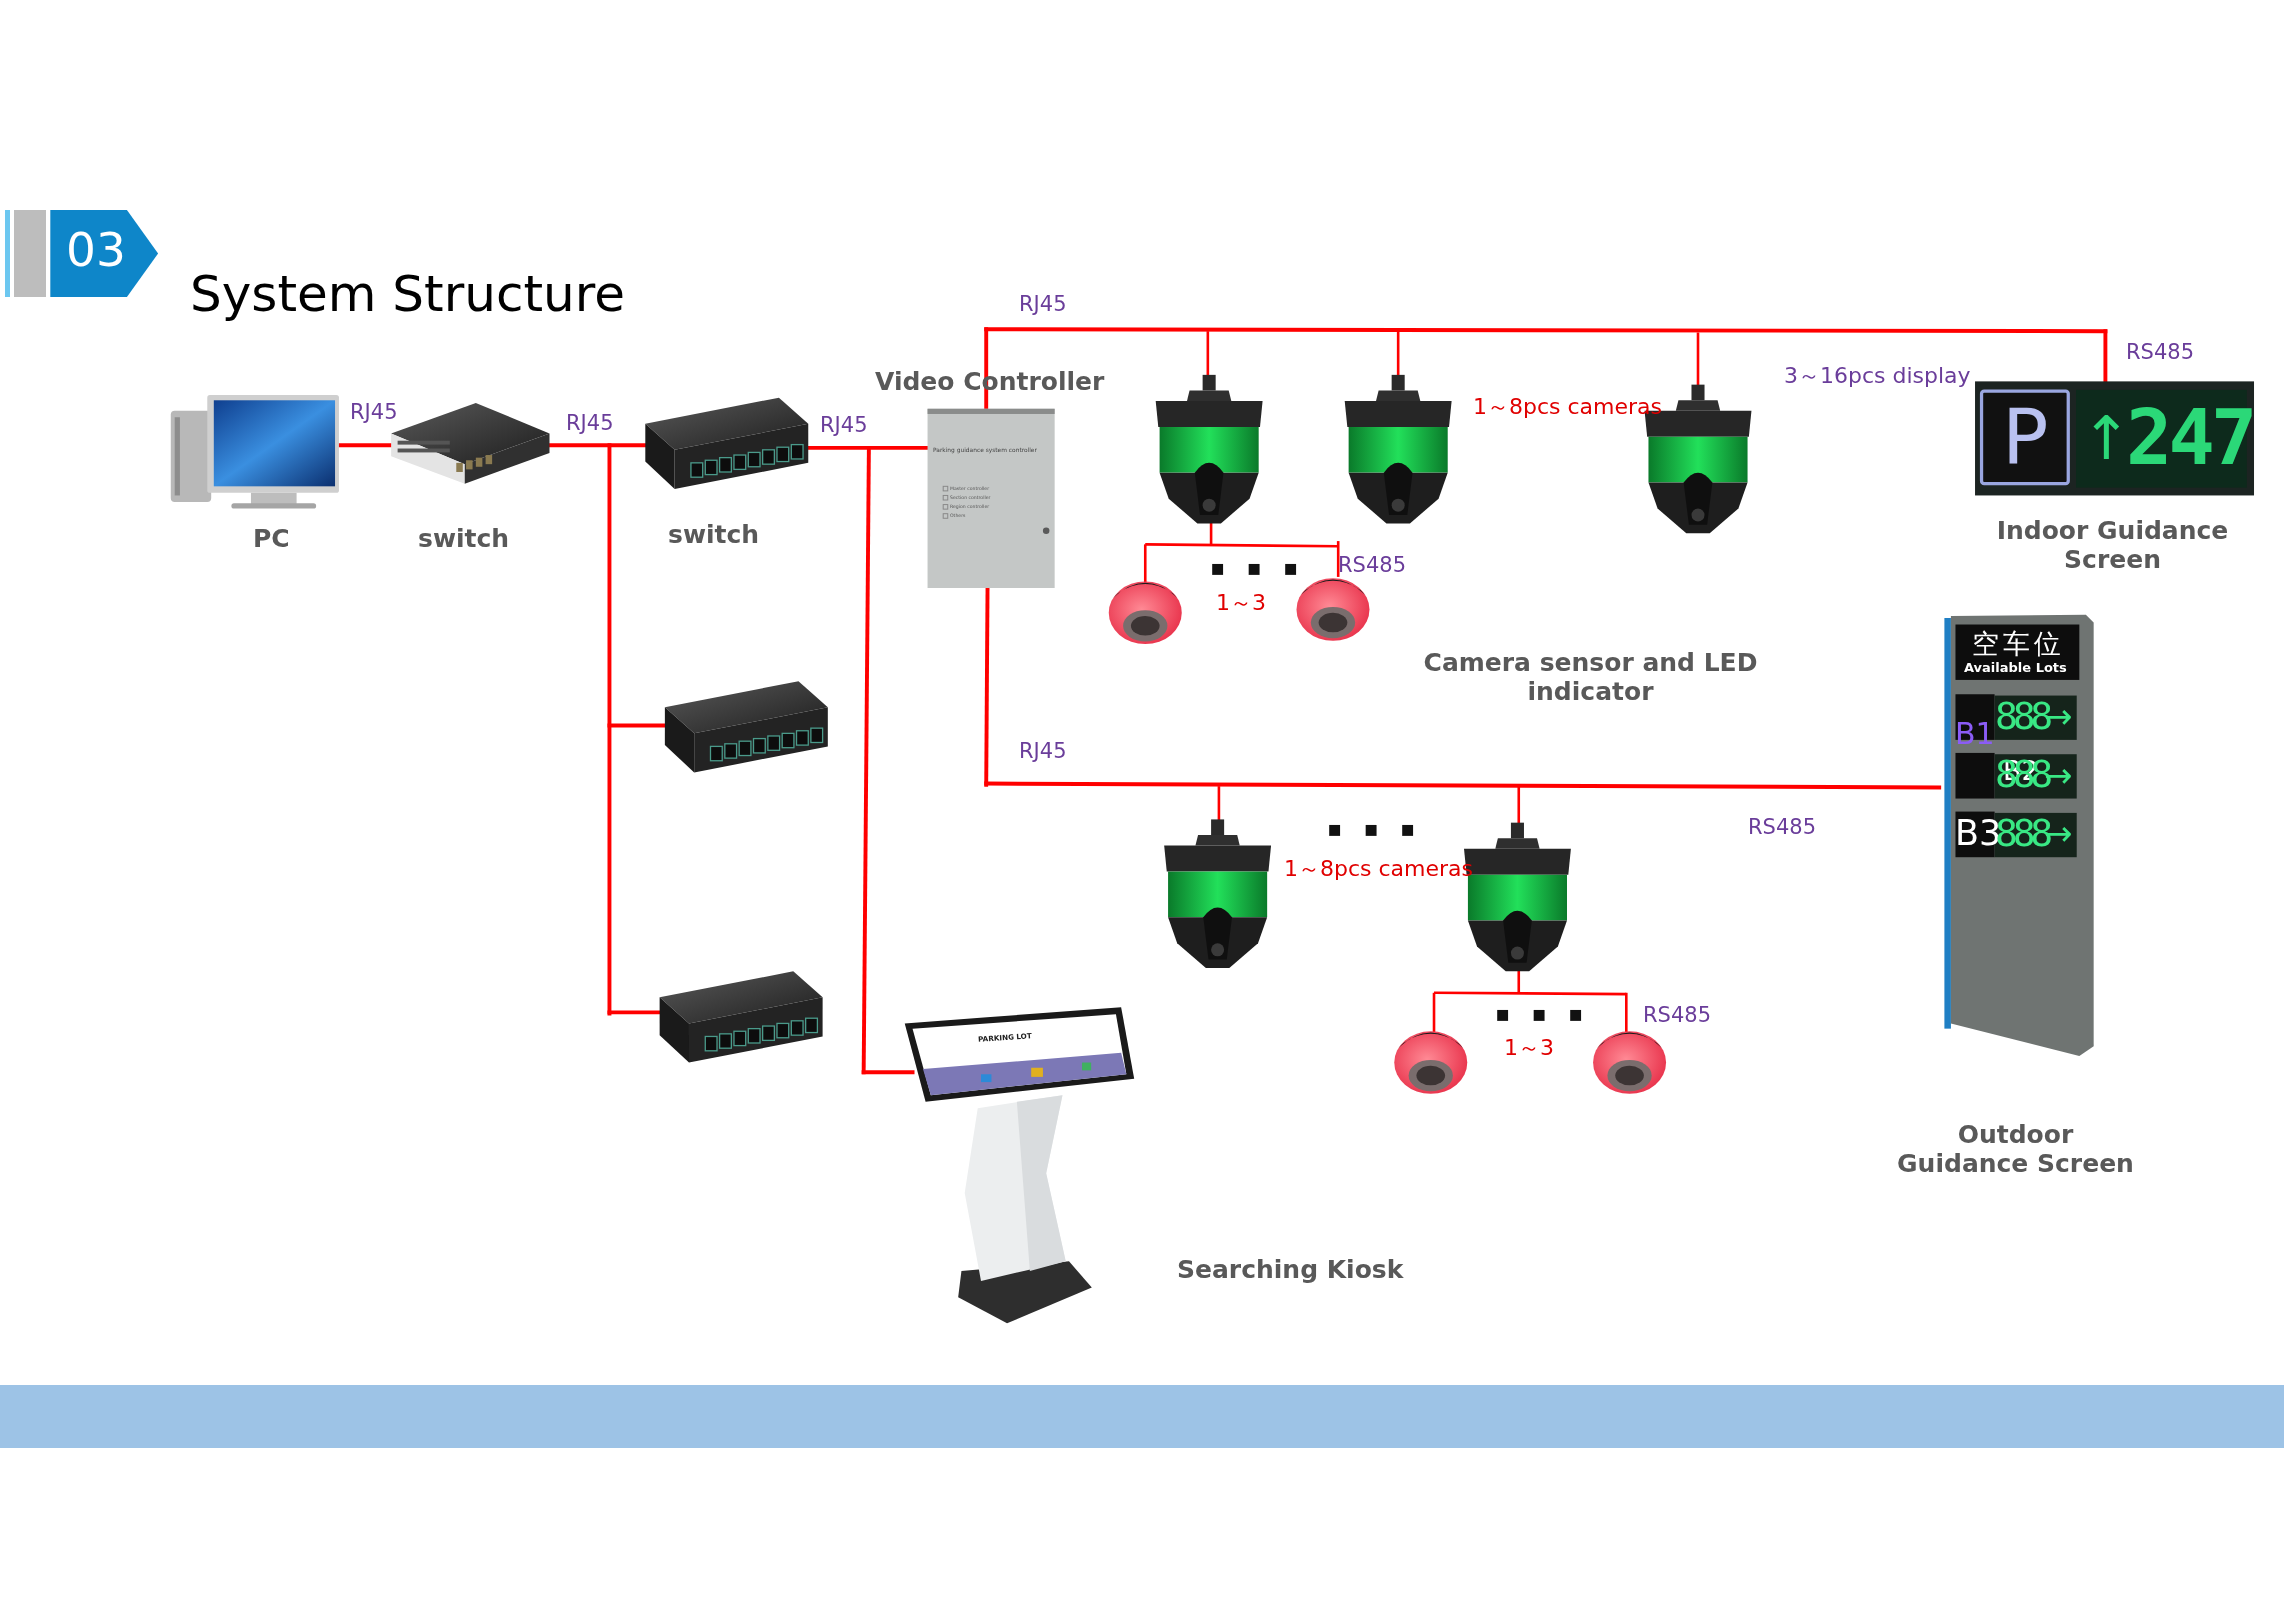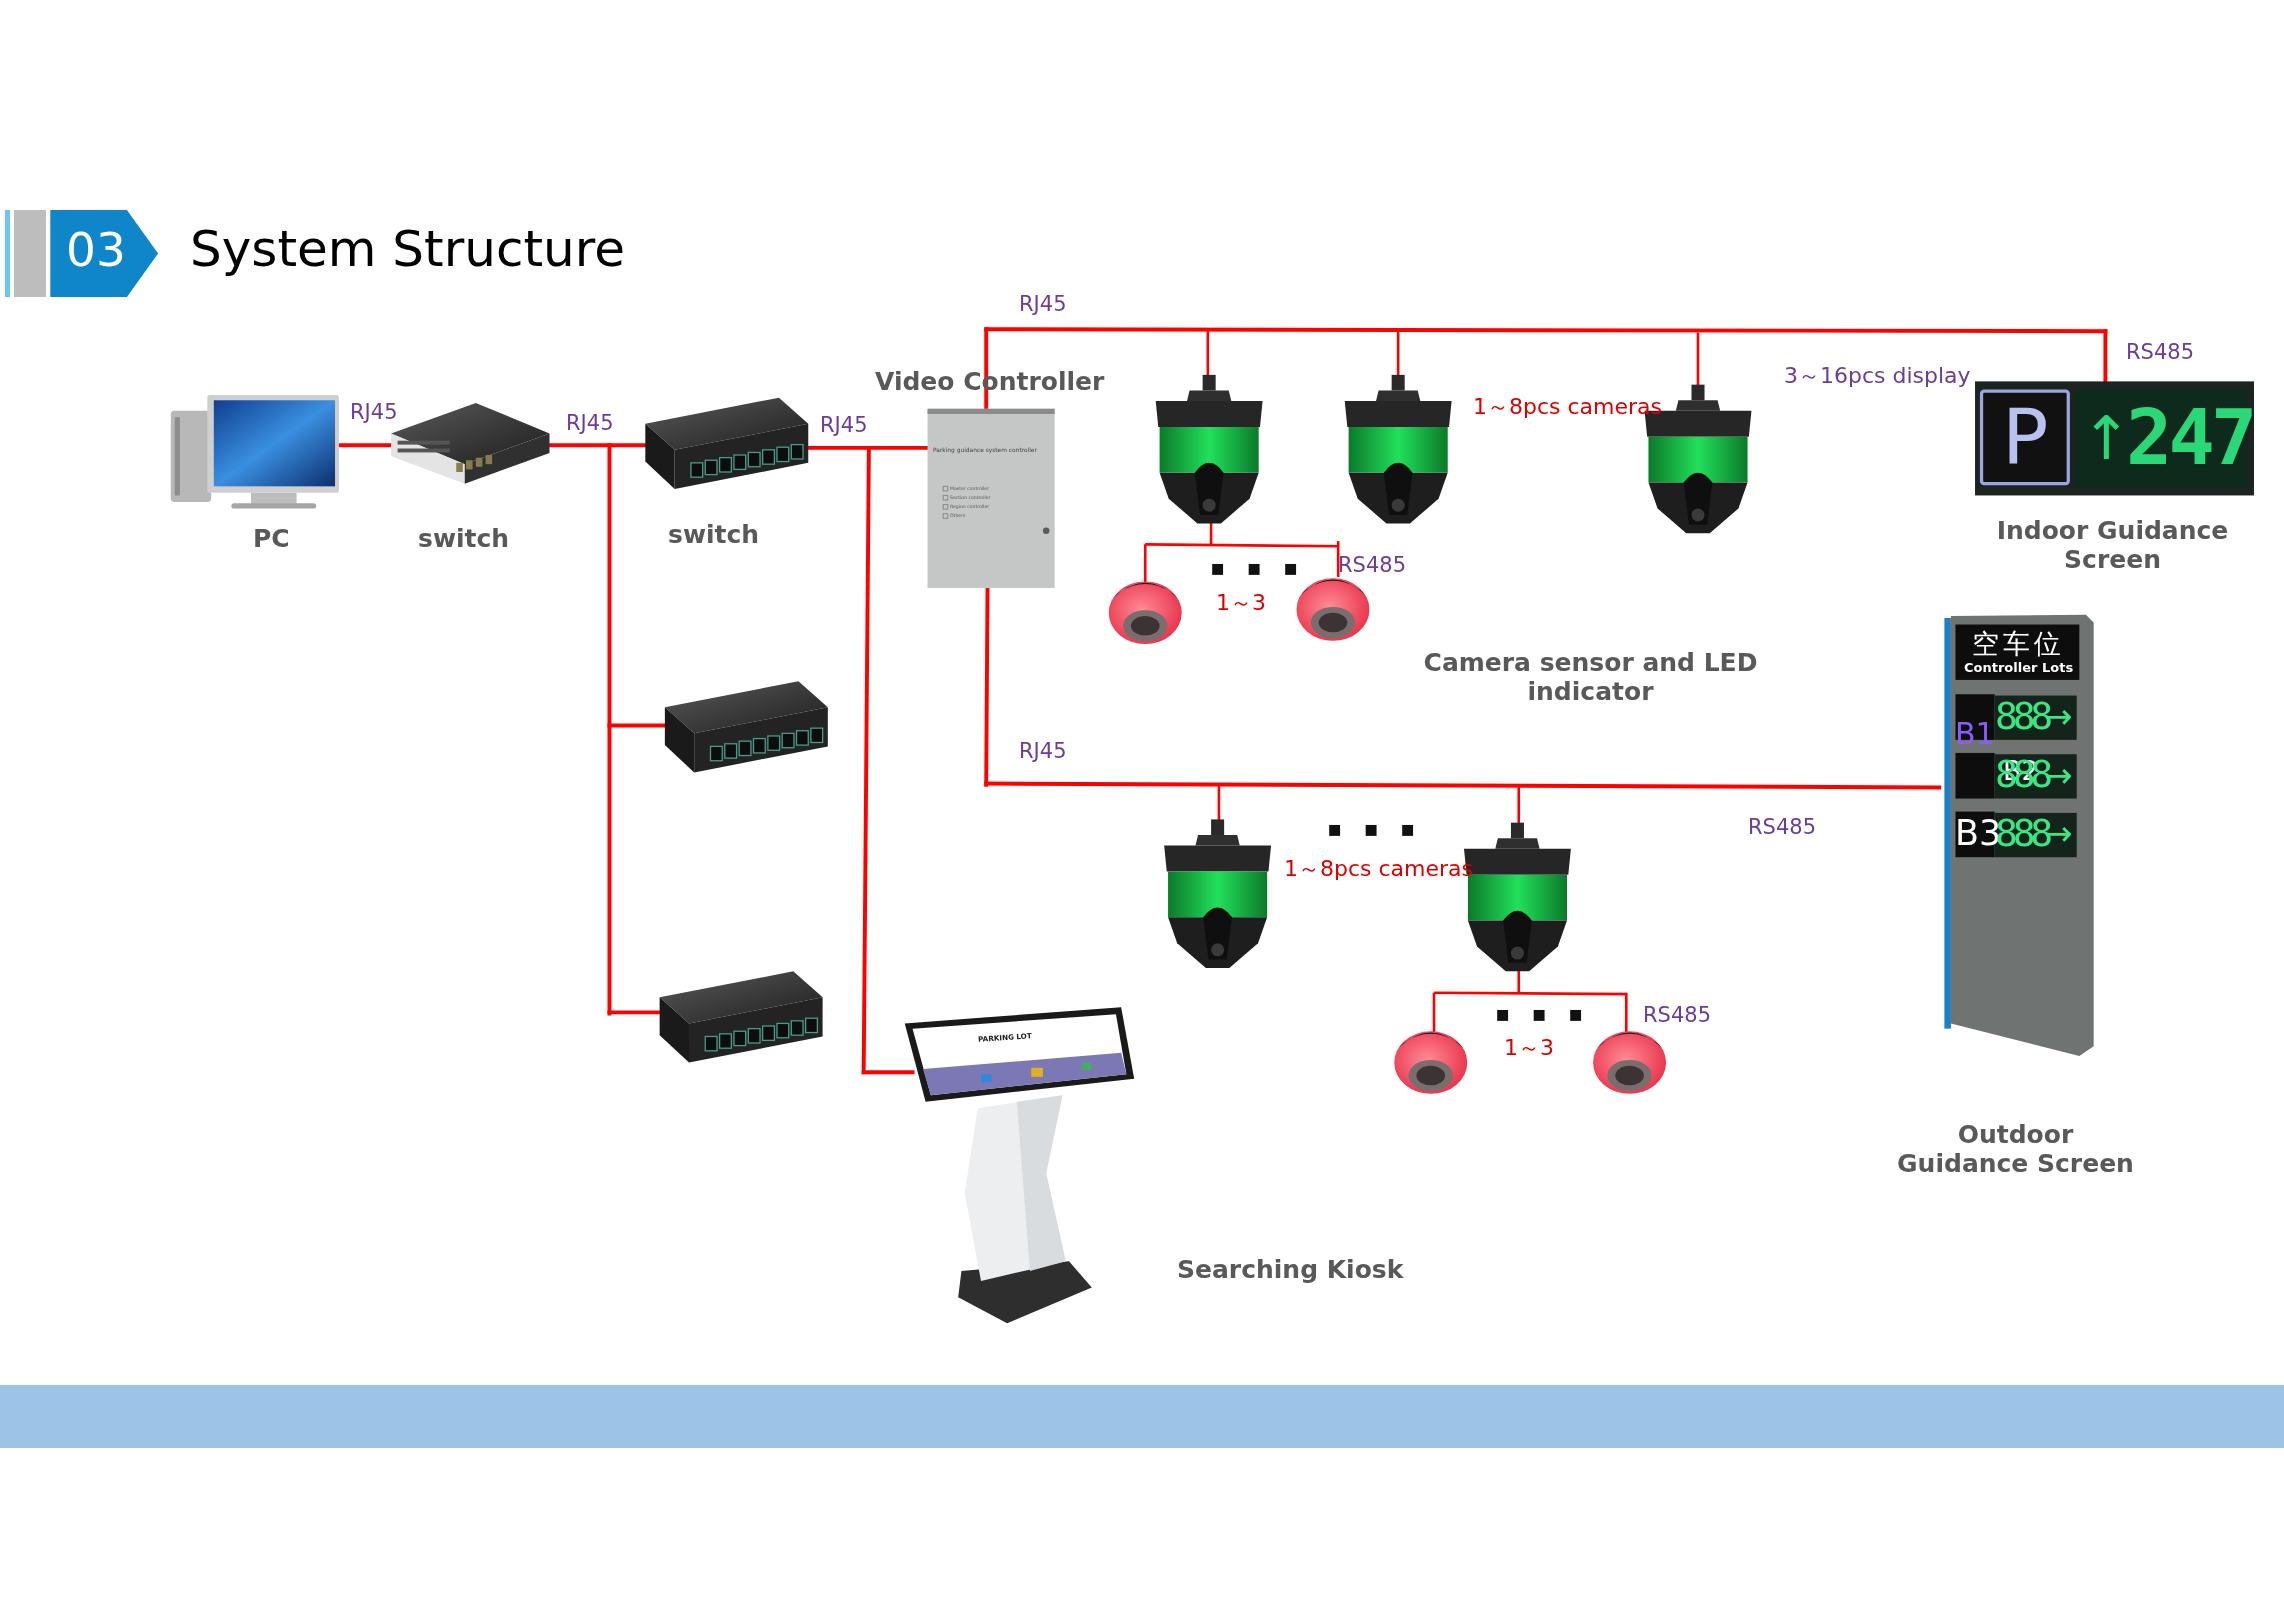--- a/index.html
+++ b/index.html
@@ -4,21 +4,21 @@
 <style>
   html, body { margin:0; padding:0; background:#ffffff; }
   body { width:2284px; height:1616px; position:relative; overflow:hidden; font-family:"DejaVu Sans", sans-serif; }
   .abs { position:absolute; }
   #diagram-svg { position:absolute; left:0; top:0; }
   .lbl { position:absolute; white-space:nowrap; font-family:"DejaVu Sans", sans-serif; }
   .port-label { color:#6a3d9a; font-size:21px; }
   .count-label { color:#e00000; font-size:22px; }
   .count-label.purple { color:#6a3d9a; }
   .dev-label { color:#595959; font-size:25px; font-weight:bold; text-align:center; line-height:29px; }
-  .title-text { font-size:50px; color:#000; font-family:"DejaVu Sans", sans-serif; }
+  .title-text { font-size:50px; color:#000; font-family:"DejaVu Sans", sans-serif;margin-top:45px; }
   .badge-num { font-size:47px; color:#fff; }
   .dots { position:absolute; font-size:39px; font-weight:bold; color:#111; letter-spacing:9px; line-height:13px; }
   .footer-band { position:absolute; left:0; top:1385px; width:2284px; height:63px; background:#9dc3e6; }
 </style>
 </head>
 <body>
 
 <div>
   <div class="abs" style="left:5.2px;top:210px;width:4.6px;height:87px;background:#6cc7f0;"></div>
   <div class="abs" style="left:14.3px;top:210px;width:32px;height:87px;background:#bdbdbd;"></div>
@@ -246,21 +246,21 @@
 </div>
 
 <div class="lbl dev-label" style="left:1177px;top:1255px;">Searching Kiosk</div>
 <div class="lbl" style="left:978px;top:1033px;font-size:7.2px;font-weight:bold;color:#222;transform:rotate(-4deg);">PARKING LOT</div>
 
 <div class="lbl" style="left:2002px;top:392px;font-size:77px;color:#b9c1f0;line-height:91px;">P</div>
 <div class="lbl" style="left:2081px;top:399px;font-size:60px;color:#2bd878;line-height:78px;">↑</div>
 <div class="lbl" style="left:2126px;top:392px;font-size:77px;color:#2bd878;font-family:'DejaVu Sans Mono',monospace;font-weight:bold;letter-spacing:-3.9px;line-height:91px;">247</div>
 
 <div class="lbl" style="left:1972px;top:626px;font-size:27px;color:#fff;letter-spacing:3.9px;">空车位</div>
-<div class="lbl" style="left:1964px;top:660px;font-size:13px;color:#fff;font-weight:bold;">Controller Lots</div>
+<div class="lbl" style="left:1964px;top:660px;font-size:13px;color:#fff;font-weight:bold;">Available Lots</div>
 
 <div class="lbl" style="left:1955px;top:716px;font-size:30px;color:#8b5cf6;">B1</div>
 <div class="lbl" style="left:1995px;top:694px;font-size:38px;color:#39e884;font-family:'DejaVu Sans Mono',monospace;letter-spacing:-5.2px;">888</div>
 <div class="lbl" style="left:2044px;top:696px;font-size:34px;color:#39e884;">→</div>
 
 <div class="lbl" style="left:1955px;top:755px;font-size:27px;color:#fff;padding-left:48px;">B2</div>
 <div class="lbl" style="left:1995px;top:752px;font-size:38px;color:#39e884;font-family:'DejaVu Sans Mono',monospace;letter-spacing:-5.2px;">888</div>
 <div class="lbl" style="left:2044px;top:755px;font-size:34px;color:#39e884;">→</div>
 
 <div class="lbl" style="left:1955px;top:813px;font-size:35px;color:#fff;">B3</div>

